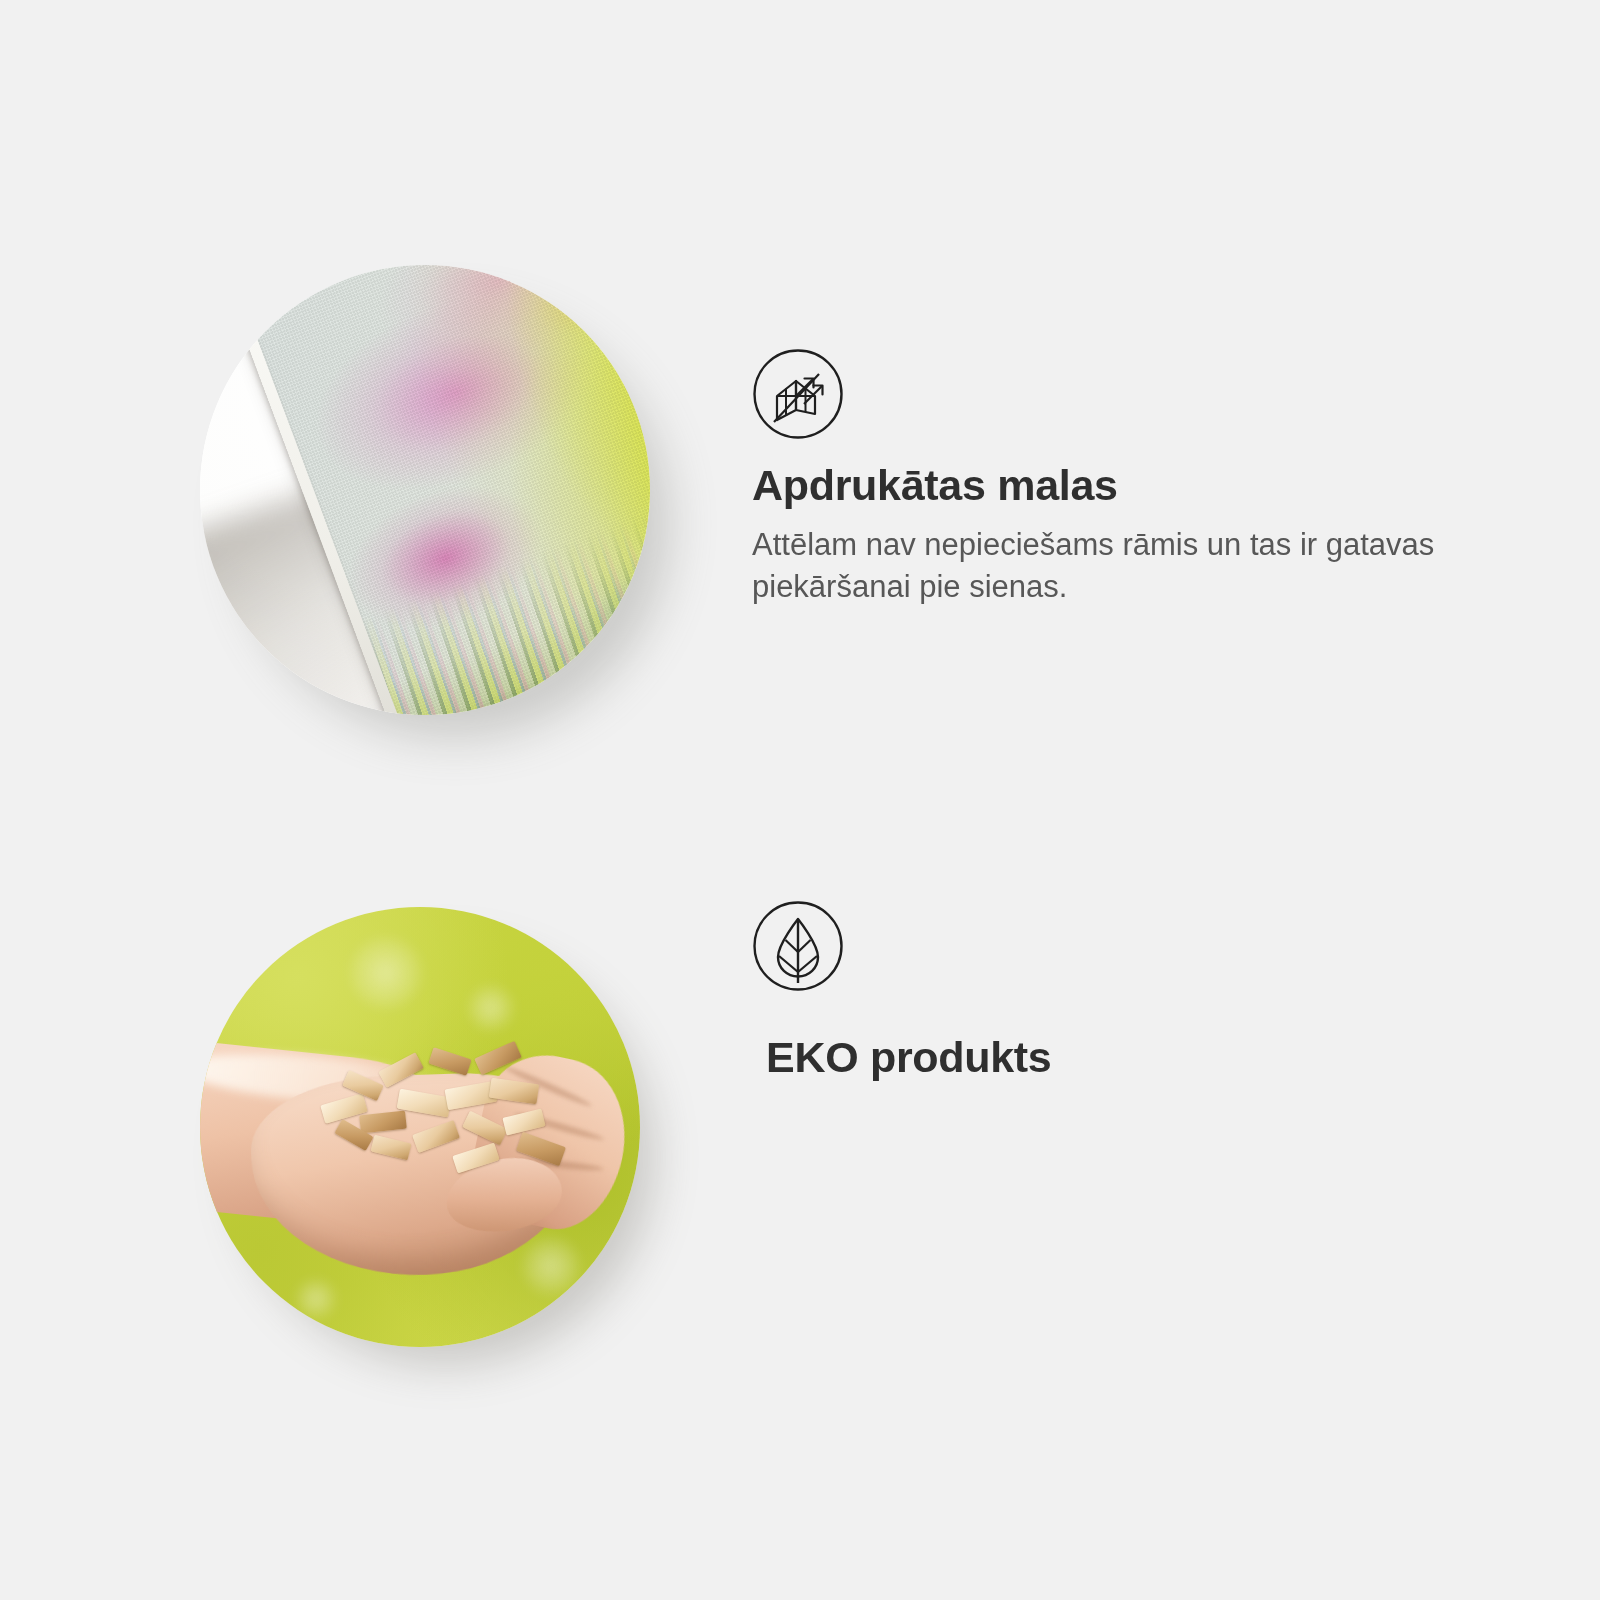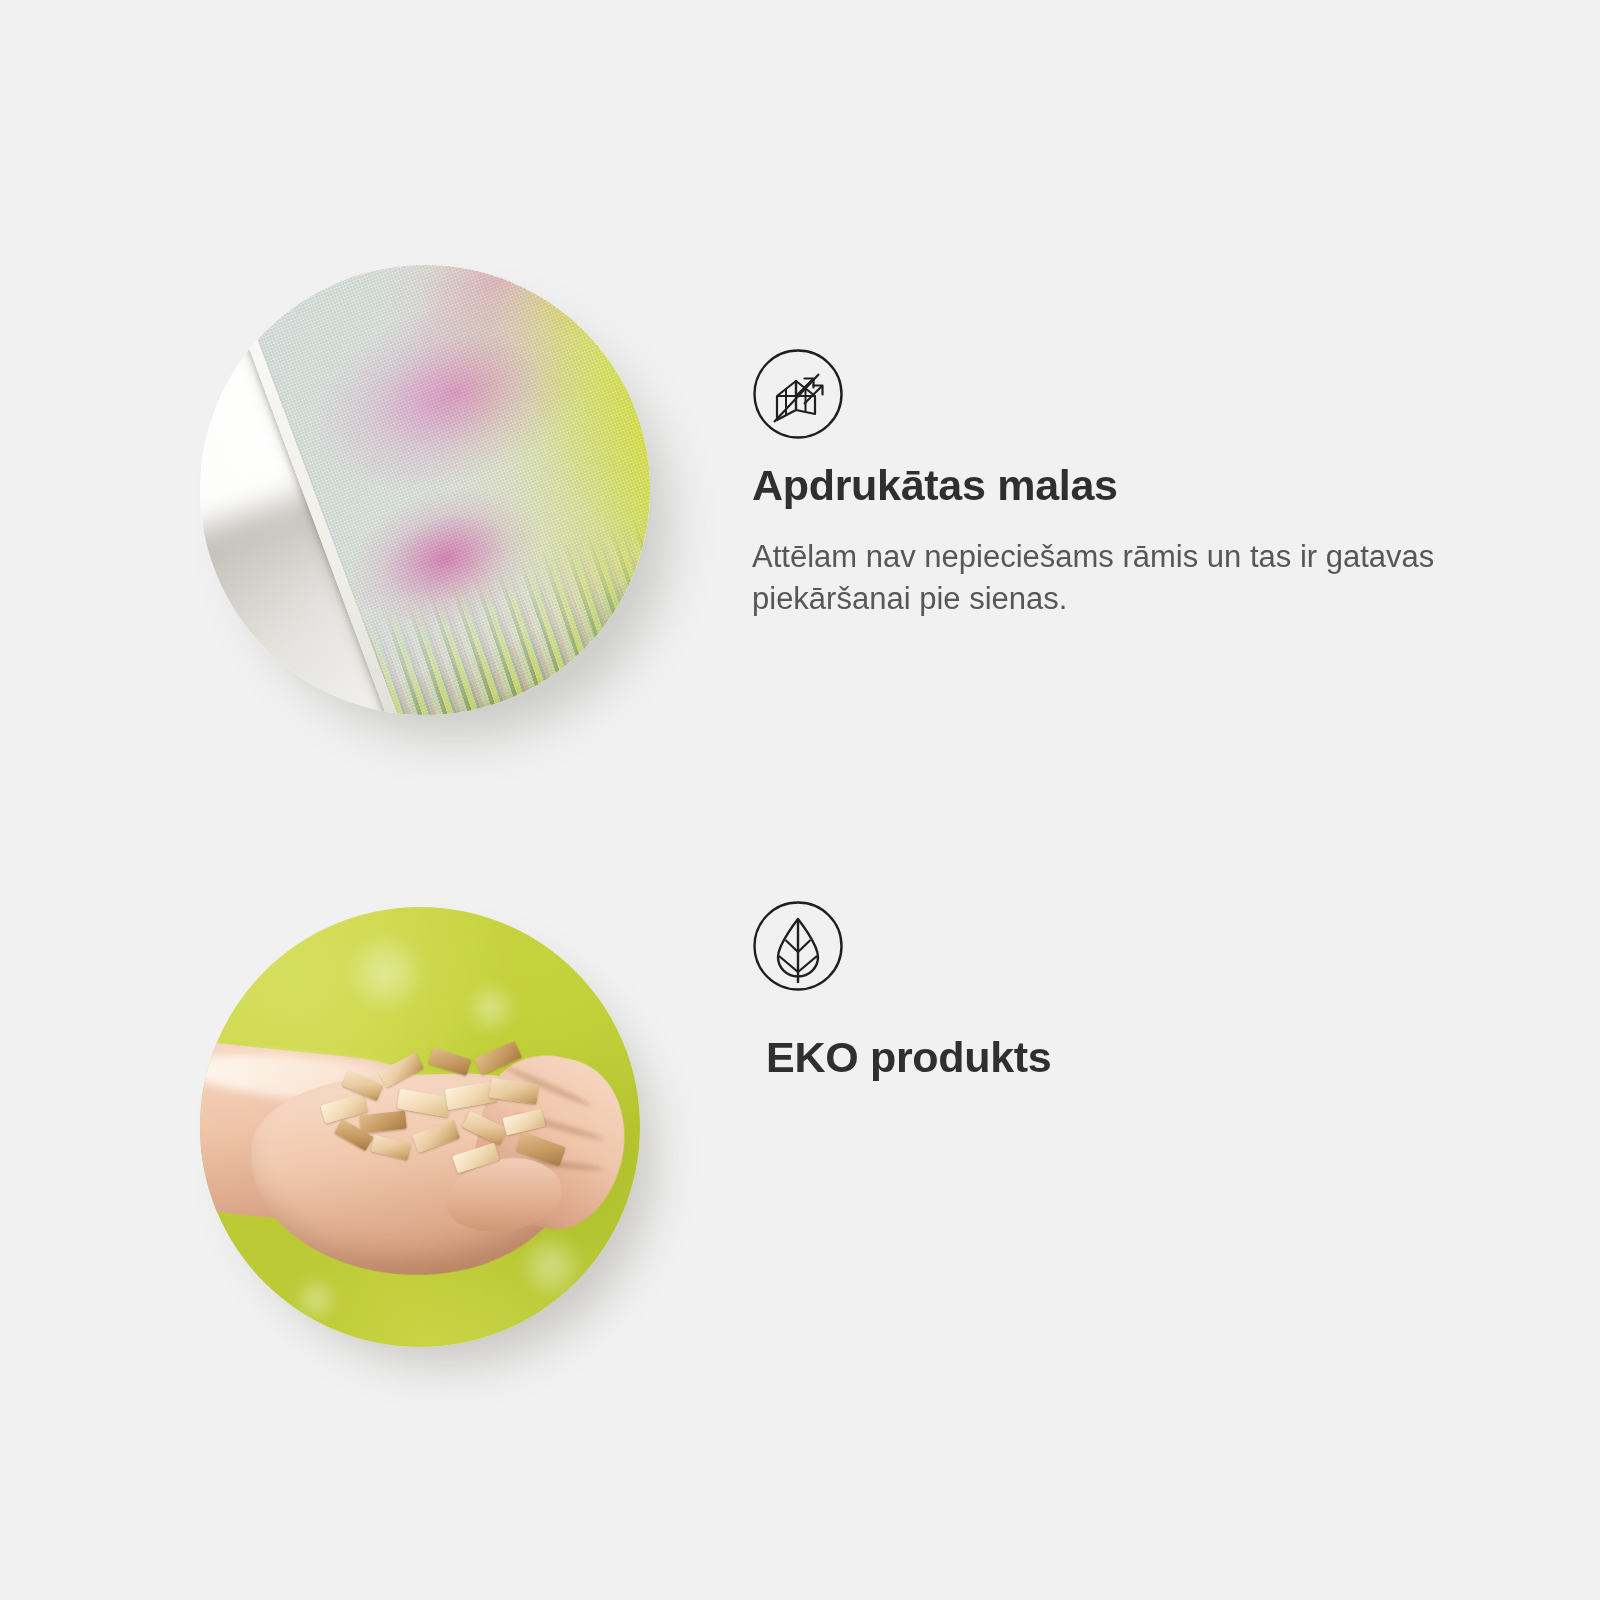--- a/index.html
+++ b/index.html
@@ -301,21 +301,21 @@
     background: linear-gradient(150deg, #f6e3c6 0%, #e9cb9f 48%, #cfa871 82%, #b68c58 100%);
     border-radius: 2px;
     box-shadow: 0 1px 2px rgba(120,88,50,0.45);
   }
   .chip.l { background: linear-gradient(150deg, #fdf3df 0%, #f2dcb8 50%, #dcbb86 100%); }
   .chip.d { background: linear-gradient(150deg, #e0bd8d 0%, #c79a62 55%, #a87a45 100%); }
 
   
   #feature-edges .icon-wrap { position: absolute; left: 752px; top: 348px; }
   #feature-edges .text-col  { left: 752px; top: 463px; width: 720px; }
-  #feature-edges .feature-desc { margin-top: 28px; width: 700px; }
+  #feature-edges .feature-desc { margin-top: 16px; width: 700px; }
 
   #feature-eco .icon-wrap { position: absolute; left: 752px; top: 858px; }
   #feature-eco .text-col  { left: 766px; top: 993px; width: 730px; }
   #feature-eco .feature-desc { margin-top: 14px; width: 712px; }
 </style>
 </head>
 <body>
 
 <div class="page">
 

